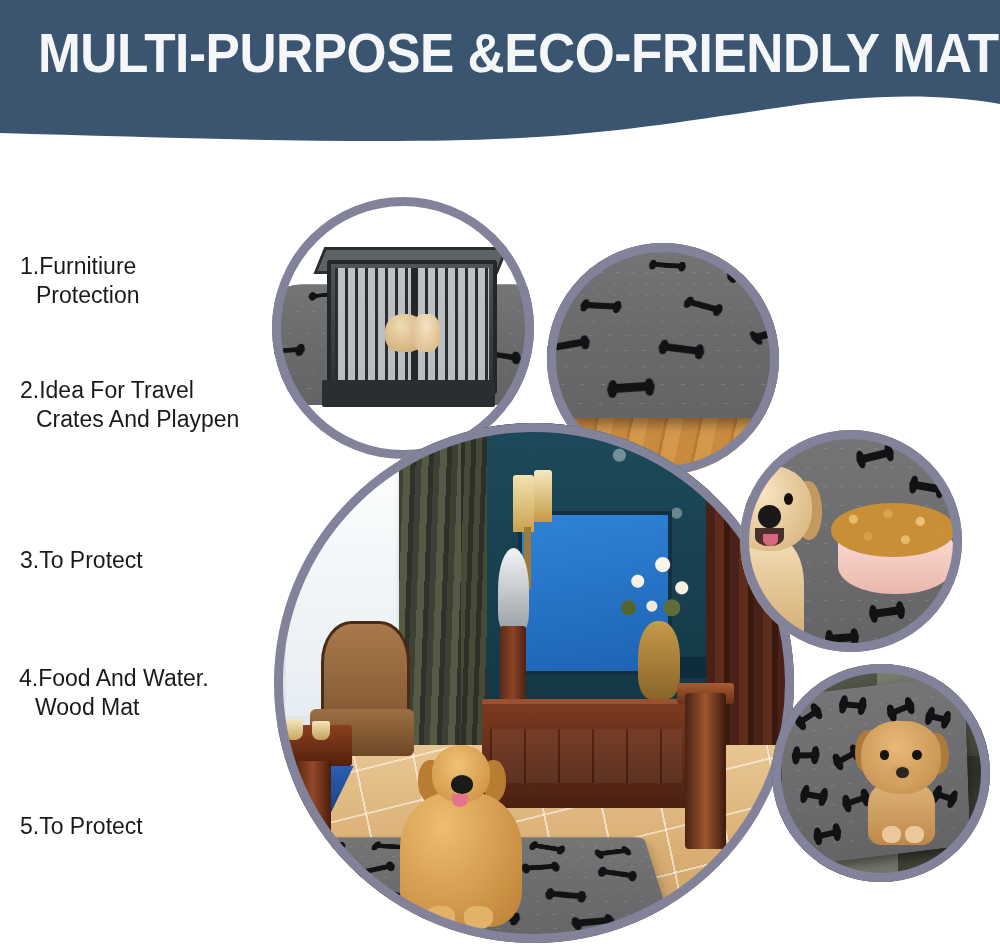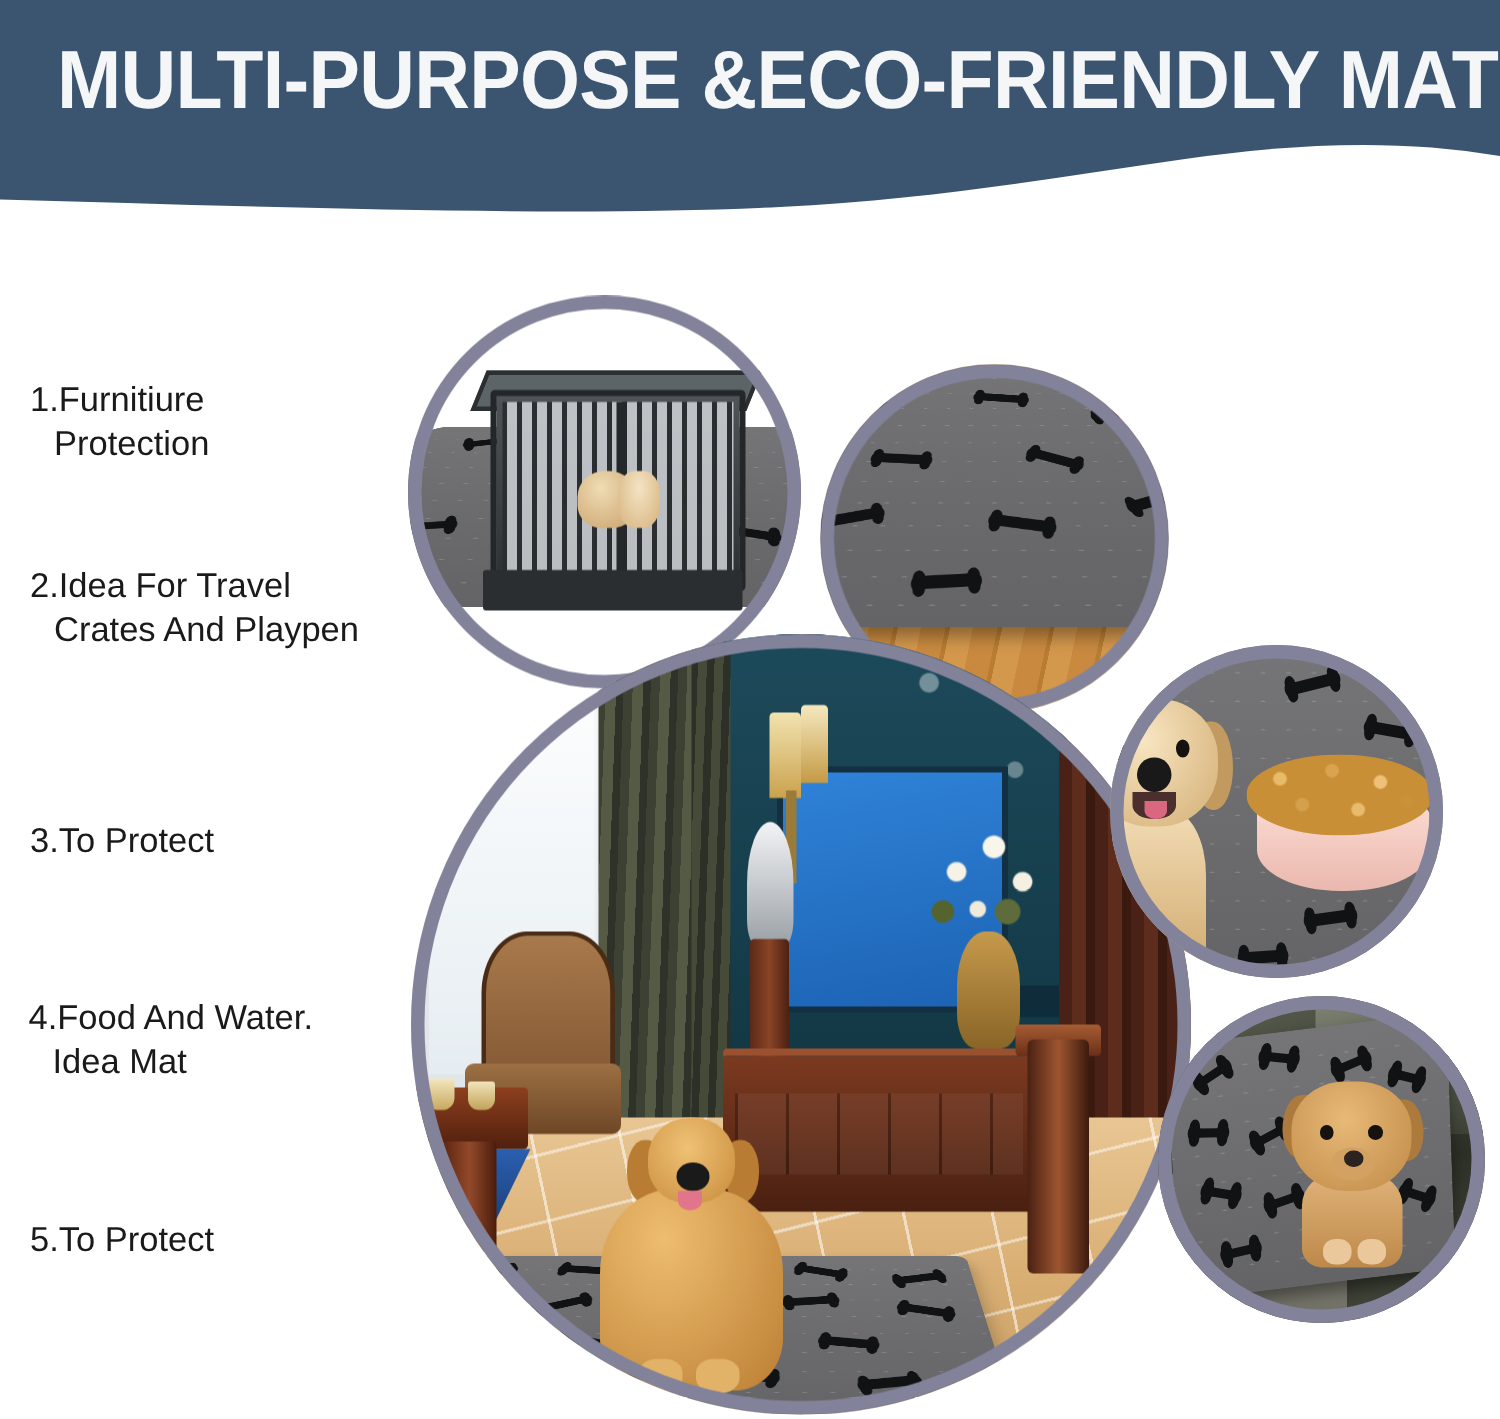--- a/index.html
+++ b/index.html
@@ -258,21 +258,21 @@
       <span>2.</span><span>Idea For Travel</span>
       <span class="ln2">Crates And Playpen</span>
     </div>
 
     <div class="feature f3">
       <span>3.</span><span>To Protect</span>
     </div>
 
     <div class="feature f4">
       <span>4.</span><span>Food And Water.</span>
-      <span class="ln2">Idea Mat</span>
+      <span class="ln2">Wood Mat</span>
     </div>
 
     <div class="feature f5">
       <span>5.</span><span>To Protect</span>
     </div>
 
   </div>
 
   <div class="collage">
 

